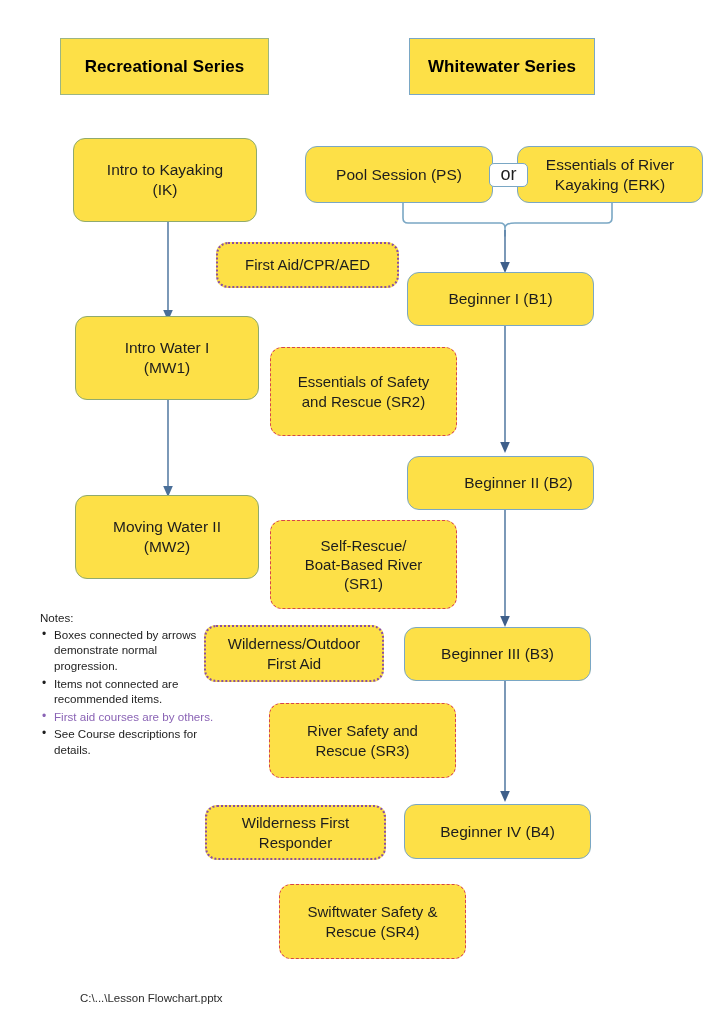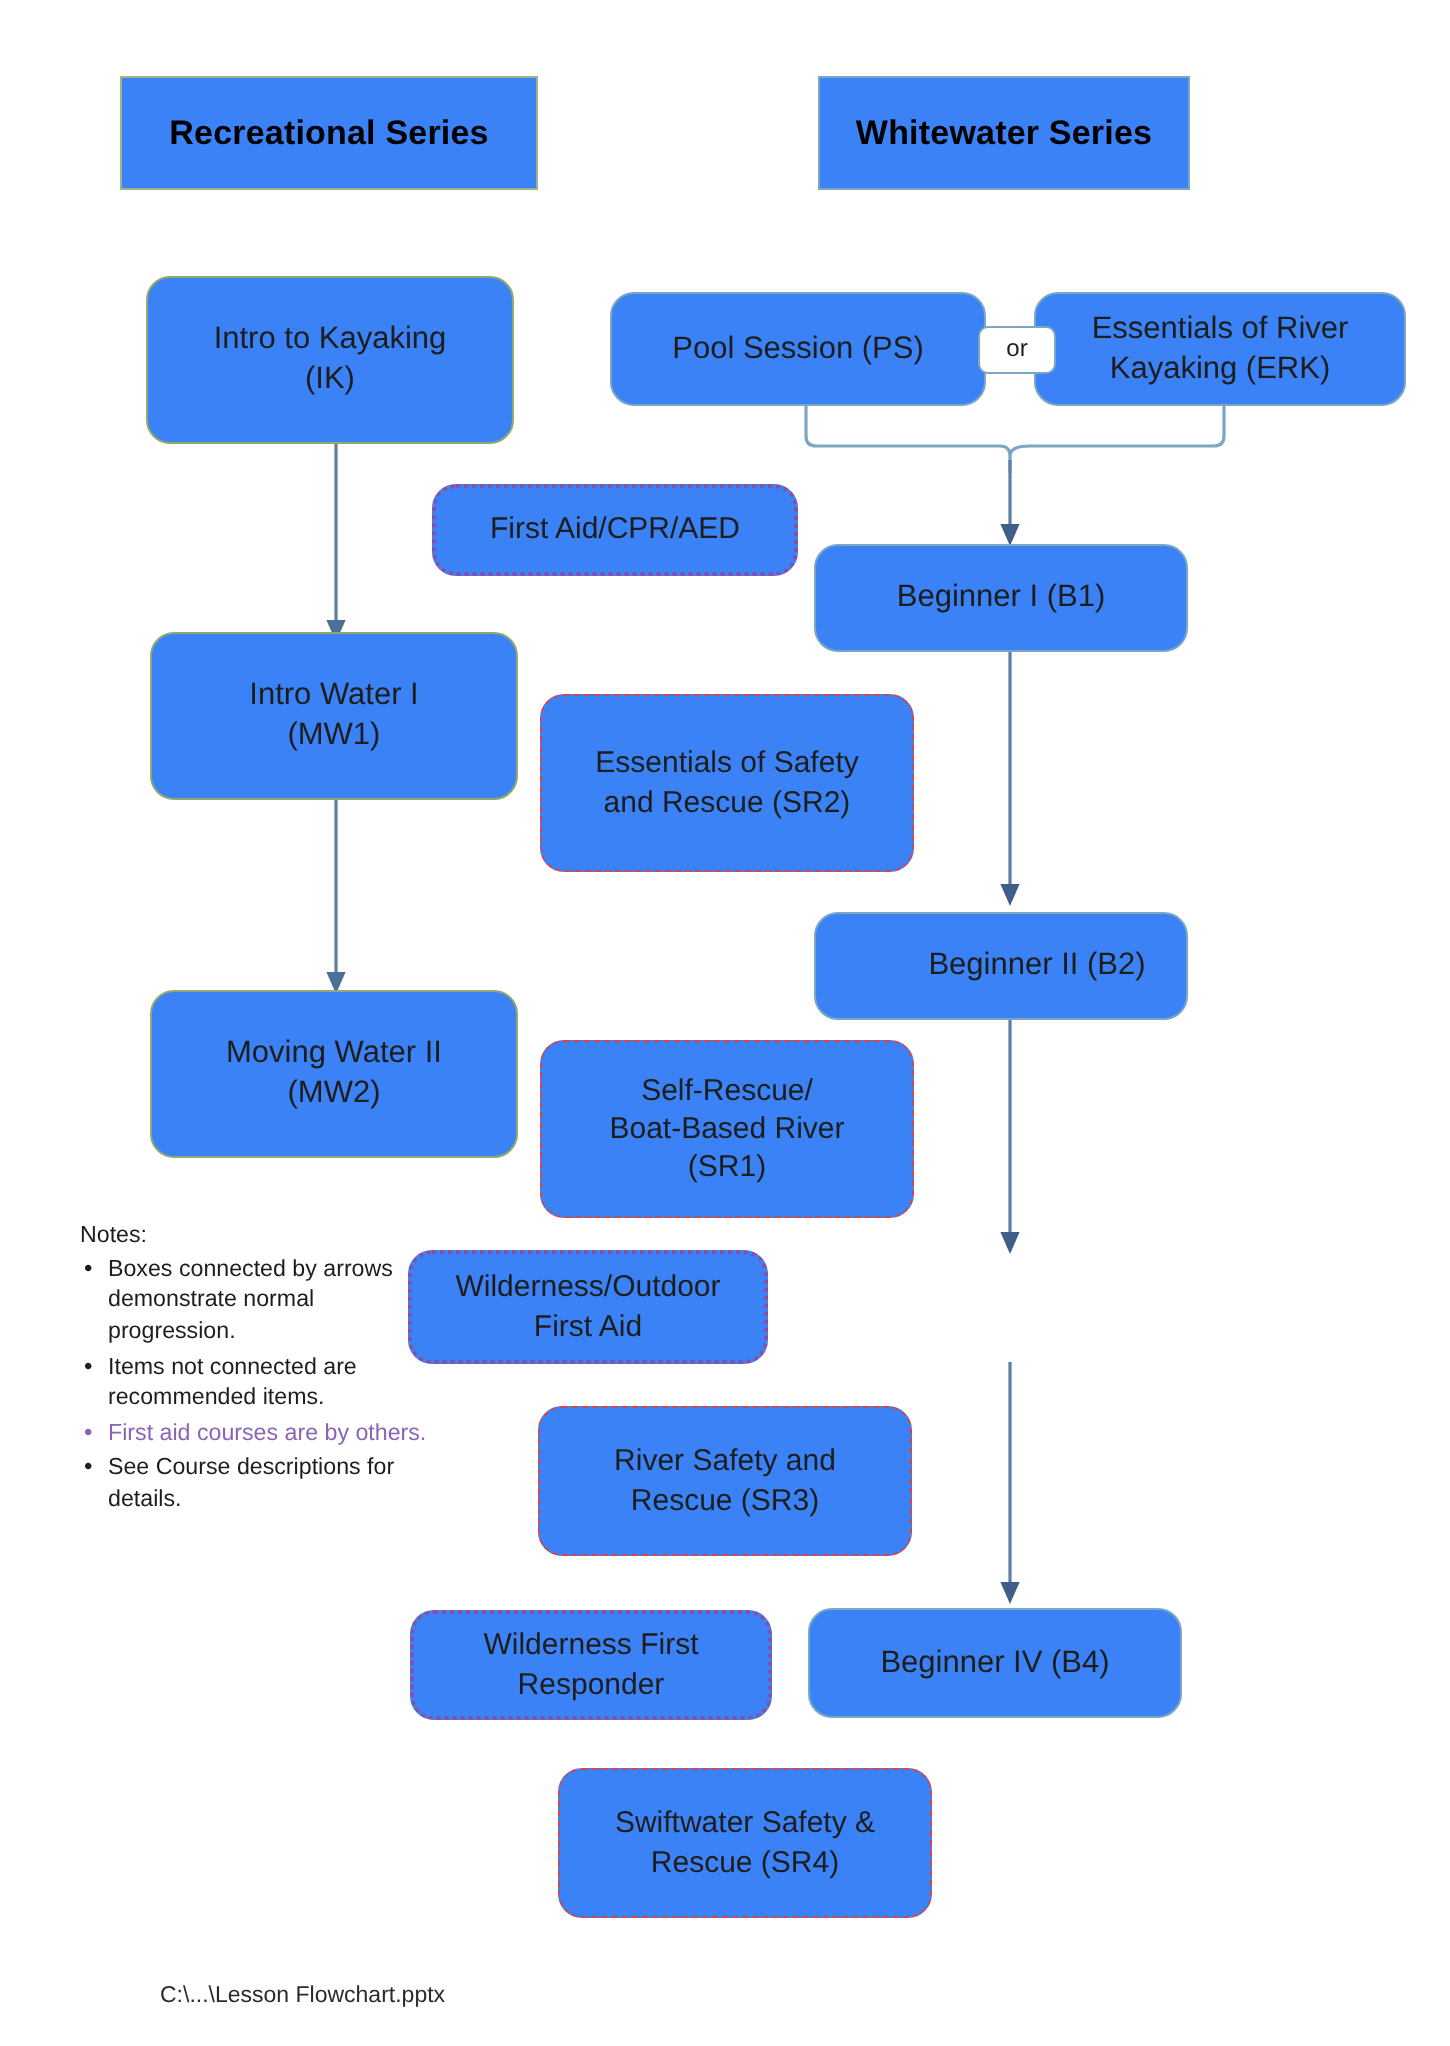--- a/index.html
+++ b/index.html
@@ -20,21 +20,21 @@
   }
 
   
   .node {
     position: absolute;
     box-sizing: border-box;
     display: flex;
     align-items: center;
     justify-content: center;
     text-align: center;
-    background: #3b82f6;
+    background: #fde047;
     line-height: 1.28;
     white-space: pre-line;
     z-index: 3;
   }
 
   
   .header-box {
     border-radius: 0;
     font-weight: bold;
     font-size: 17px;
@@ -65,21 +65,21 @@
   }
   .box-purple-dotted {
     border: 2.2px dotted #8a4fa0;
     border-radius: 12px;
     font-size: 15px;
     color: #1d1d1d;
   }
   .box-or {
     border: 1.3px solid #7aa7c4;
     border-radius: 5px;
-    font-size: 12px;
+    font-size: 18px;
     color: #1d1d1d;
     z-index: 6;
     background: #ffffff;
   }
 
   
   .connector {
     position: absolute;
     z-index: 1;
   }
@@ -191,20 +191,21 @@
 
   <div class="node box-or" style="left:489px; top:163px; width:39px; height:24px;">or</div>
 
   <div class="node box-blue" style="left:517px; top:146px; width:186px; height:57px;">Essentials of River
 Kayaking (ERK)</div>
 
   <div class="node box-blue" style="left:407px; top:272px; width:187px; height:54px;">Beginner I (B1)</div>
 
   <div class="node box-blue" style="left:407px; top:456px; width:187px; height:54px;padding-left:36px;">Beginner II (B2)</div>
 
+  <div class="node box-blue" style="left:404px; top:627px; width:187px; height:54px;">Beginner III (B3)</div>
 
   <div class="node box-blue" style="left:404px; top:804px; width:187px; height:55px;">Beginner IV (B4)</div>
 
   <div class="node box-red-dashed" style="left:270px; top:347px; width:187px; height:89px;">Essentials of Safety
 and Rescue (SR2)</div>
 
   <div class="node box-red-dashed" style="left:270px; top:520px; width:187px; height:89px;">Self-Rescue/
 Boat-Based River
 (SR1)</div>
 

